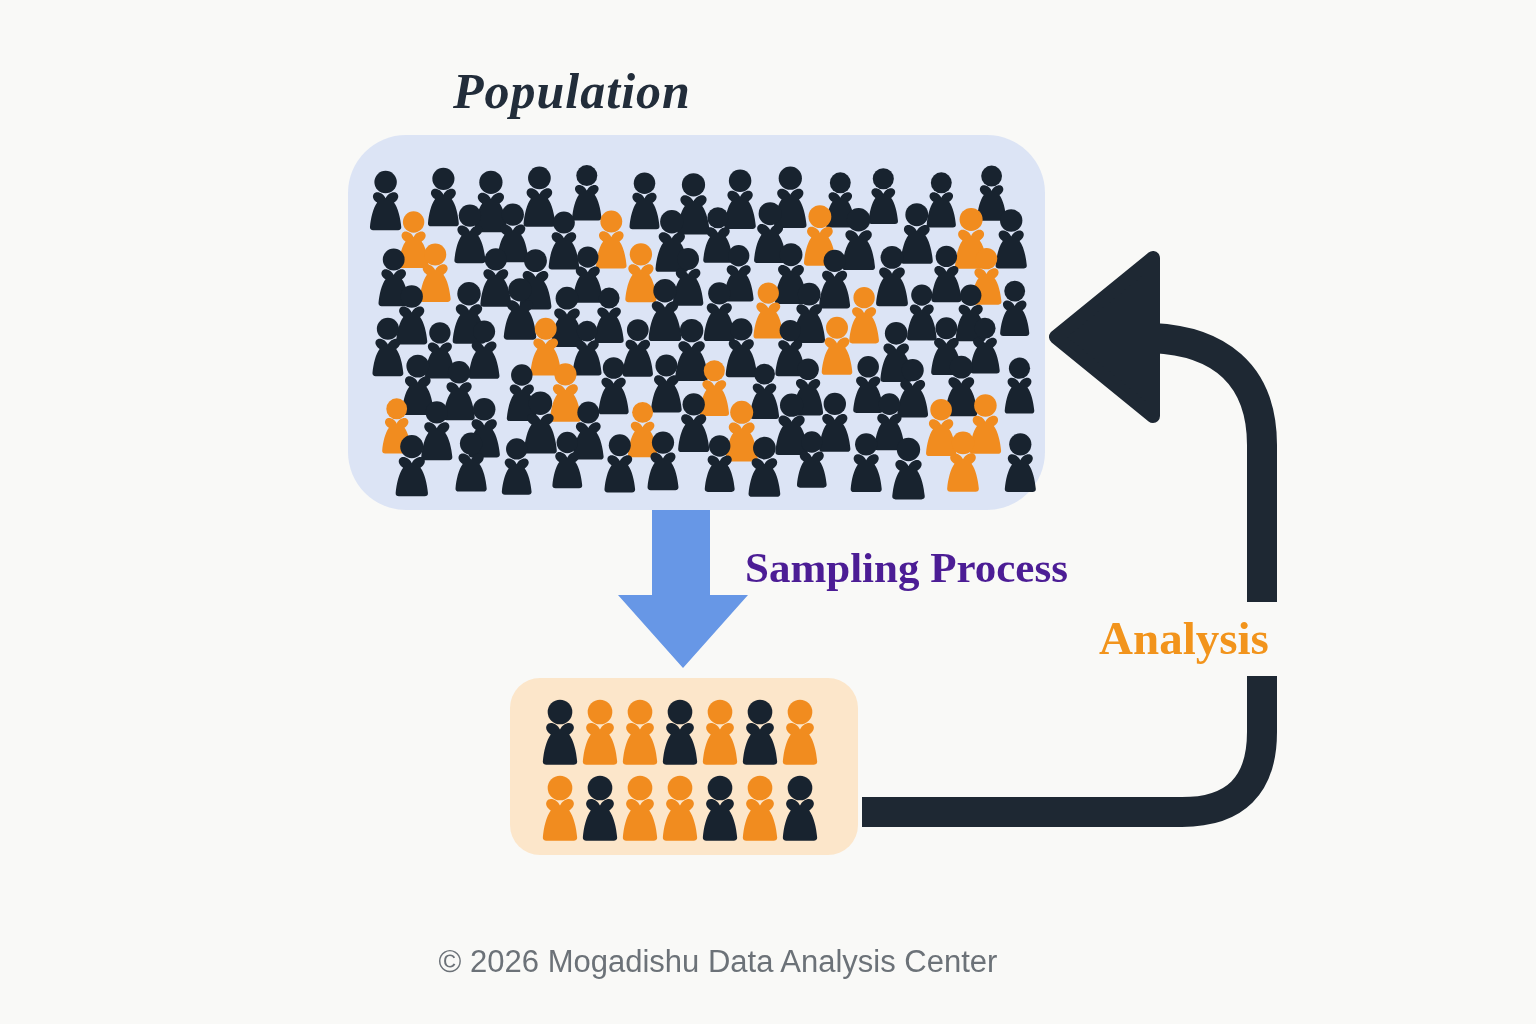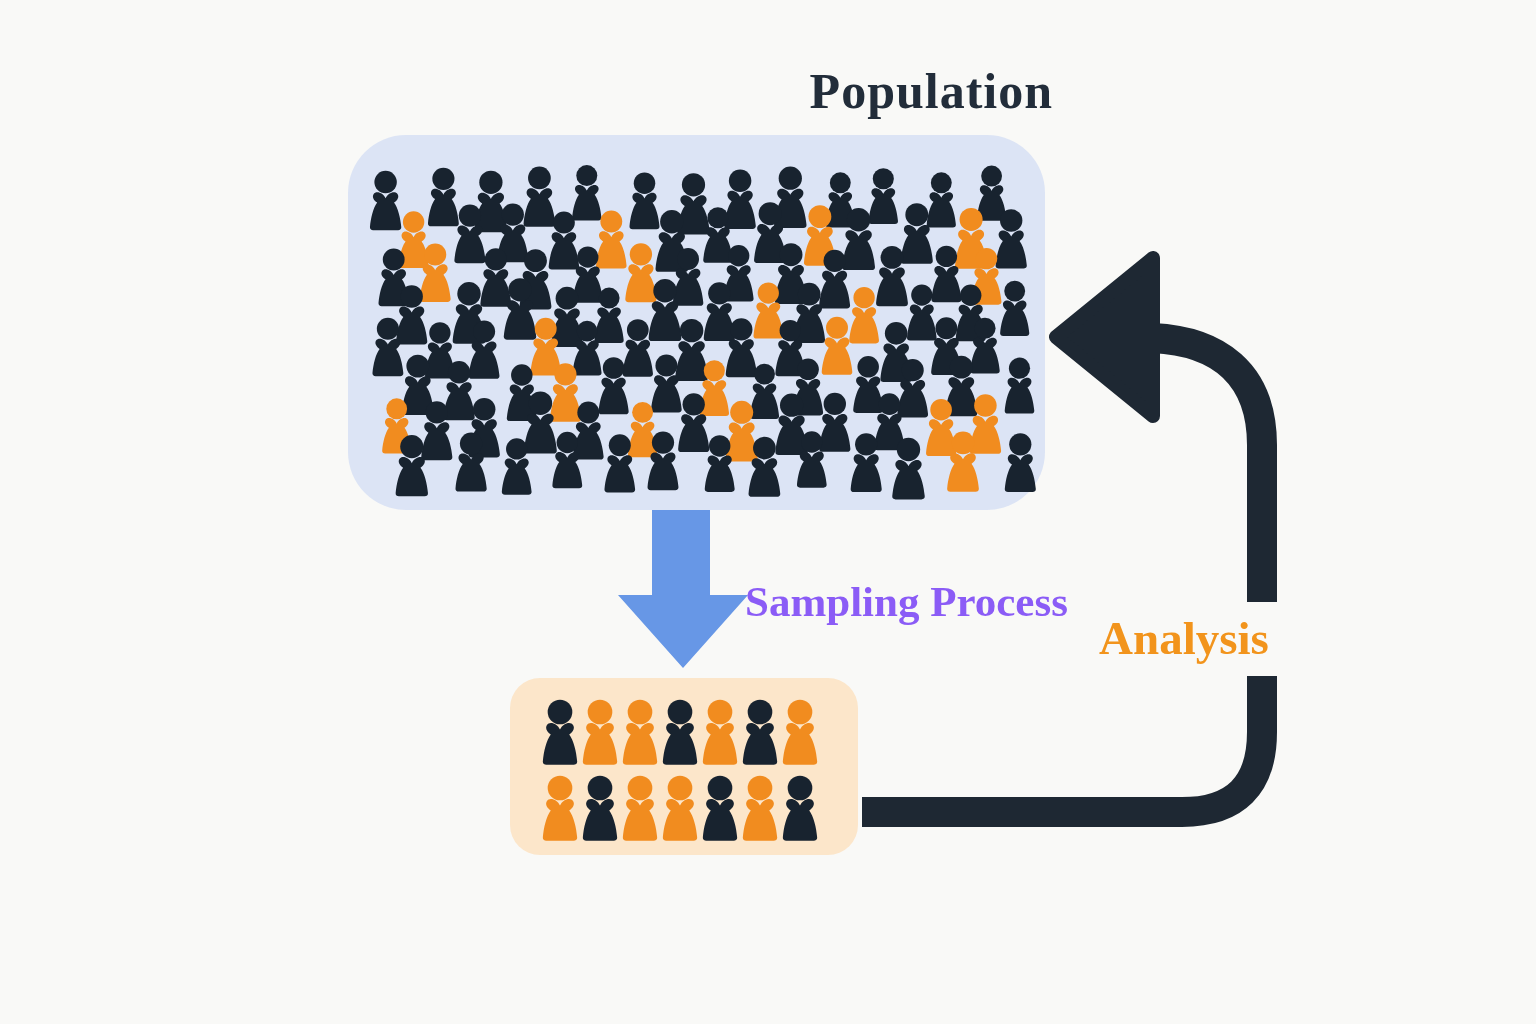--- a/index.html
+++ b/index.html
@@ -1,20 +1,20 @@
 <!DOCTYPE html>
 <html><head>
 <meta charset="utf-8">
 <style>
   html,body { margin:0; padding:0; }
   .stage {
     position:relative; width:1536px; height:1024px; overflow:hidden;
     font-family:"Liberation Serif", serif;
   }
-  .title { position:absolute; text-align:right; font-weight:700; letter-spacing:1px; }
+  .title { position:absolute; text-align:left; font-weight:700; letter-spacing:1px;font-style:italic; }
   .pop-title   { left:453px; top:62px;  width:600px; font-size:50px; }
   .sample-title{ left:433px; top:864px; width:500px; font-size:46px; }
   .sampling-label { position:absolute; left:745px; top:543px; font-size:43px; font-weight:700; }
   .inference-label{ position:absolute; left:1078px; top:611px; width:212px; text-align:center;
                     font-size:47px; font-weight:700; }
   .footer { position:absolute; left:0; top:944px; width:1436px; text-align:center;
             font-family:"Liberation Sans", sans-serif; font-size:31px; }
   .pop-box { position:absolute; left:348px; top:135px; width:697px; height:375px; border-radius:58px; }
   .sample-box { position:absolute; left:510px; top:678px; width:348px; height:177px; border-radius:30px; }
   .box-svg { position:absolute; left:0; top:0; width:100%; height:100%; }
@@ -452,21 +452,21 @@
 
     <path d="M652 510 L710 510 L710 595 L748 595 L683 668 L618 595 L652 595 Z" fill="#6797e6"></path>
 
     <path class="inf-stroke" d="M862 812 L1182 812 Q1262 812 1262 732 L1262 676" fill="none" stroke-width="30" stroke="#1e2833"></path>
 
     <path class="inf-stroke" d="M1262 602 L1262 445 C1262 372 1216 341 1153 338" fill="none" stroke-width="30" stroke="#1e2833"></path>
 
     <path class="inf-head" d="M1153 258 L1153 416 L1056 337 Z" stroke-width="14" stroke-linejoin="round" fill="#1e2833" stroke="#1e2833"></path>
   </svg>
 
-  <div class="sampling-label" style="color: #8b5cf6; margin-top: 34px;">Sampling Process</div>
+  <div class="sampling-label" style="color: #4c1d95;">Sampling Process</div>
 
   <div class="inference-label" style="color: rgb(242, 148, 28);">Analysis</div>
 
   <div class="sample-box" style="background: rgb(252, 230, 202);">
     <svg class="box-svg" id="sample-svg" viewBox="0 0 348 177">
         <g transform="translate(50.0 58.6) scale(0.880)" fill="#18232f">
           <circle cx="0" cy="-28" r="14"></circle>
           <path d="M0 -8 C -3 -15 -12 -18 -15 -13 C -17 -9.5 -15 -5.5 -10.5 -2.5 C -15.5 4 -18.5 17 -19.5 28 C -19.8 30.5 -18 32 -15.5 32 L 15.5 32 C 18 32 19.8 30.5 19.5 28 C 18.5 17 15.5 4 10.5 -2.5 C 15 -5.5 17 -9.5 15 -13 C 12 -18 3 -15 0 -8 Z"></path>
         </g>
         <g transform="translate(90.0 58.6) scale(0.880)" fill="#f18c1f">
@@ -518,14 +518,15 @@
           <path d="M0 -8 C -3 -15 -12 -18 -15 -13 C -17 -9.5 -15 -5.5 -10.5 -2.5 C -15.5 4 -18.5 17 -19.5 28 C -19.8 30.5 -18 32 -15.5 32 L 15.5 32 C 18 32 19.8 30.5 19.5 28 C 18.5 17 15.5 4 10.5 -2.5 C 15 -5.5 17 -9.5 15 -13 C 12 -18 3 -15 0 -8 Z"></path>
         </g>
         <g transform="translate(290.0 134.6) scale(0.880)" fill="#18232f">
           <circle cx="0" cy="-28" r="14"></circle>
           <path d="M0 -8 C -3 -15 -12 -18 -15 -13 C -17 -9.5 -15 -5.5 -10.5 -2.5 C -15.5 4 -18.5 17 -19.5 28 C -19.8 30.5 -18 32 -15.5 32 L 15.5 32 C 18 32 19.8 30.5 19.5 28 C 18.5 17 15.5 4 10.5 -2.5 C 15 -5.5 17 -9.5 15 -13 C 12 -18 3 -15 0 -8 Z"></path>
         </g>
       </svg>
   </div>
 
 
+  <div class="footer" style="color: rgb(108, 114, 120);">© 2026 Mogadishu Data Analysis Center</div>
 
 </div>
 
 </body></html>

